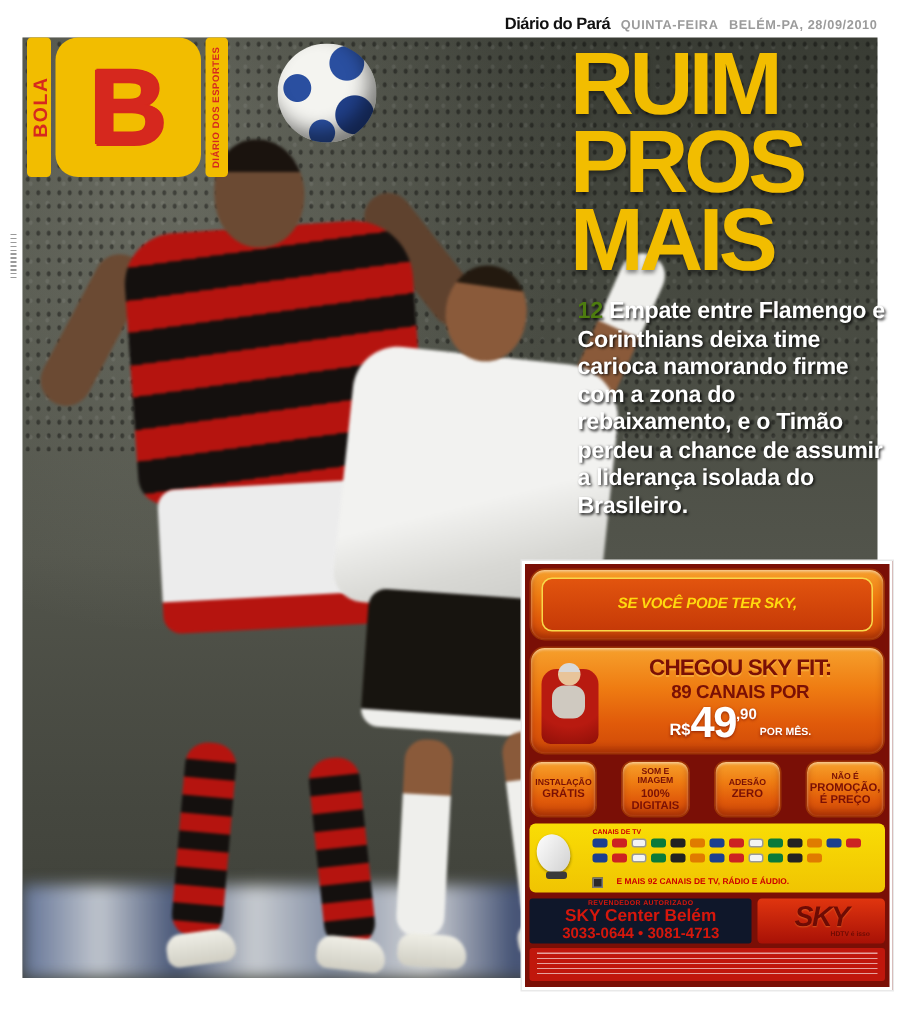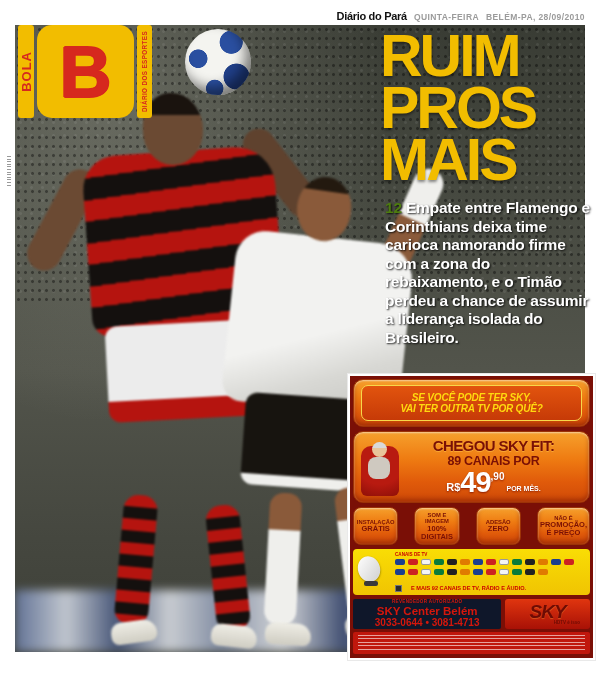--- a/index.html
+++ b/index.html
@@ -178,21 +178,20 @@
     <div>PROS</div>
     <div>MAIS</div>
   </div>
 
   <div class="deck"><span class="num">12</span><span> Empate entre Flamengo e Corinthians deixa time carioca namorando firme com a zona do rebaixamento, e o Timão perdeu a chance de assumir a liderança isolada do Brasileiro.</span></div>
 
   <div class="ad">
     <div class="obox slogan">
       <div class="inner">
         <div>SE VOCÊ PODE TER SKY,</div>
-        <div>VAI TER OUTRA TV POR QUÊ?</div>
       </div>
     </div>
 
     <div class="obox offer">
       <div class="chair"></div>
       <div class="granny-head"></div>
       <div class="granny-body"></div>
       <div class="t1">CHEGOU SKY FIT:</div>
       <div class="t2">89 CANAIS POR</div>
       <div class="priceline">

